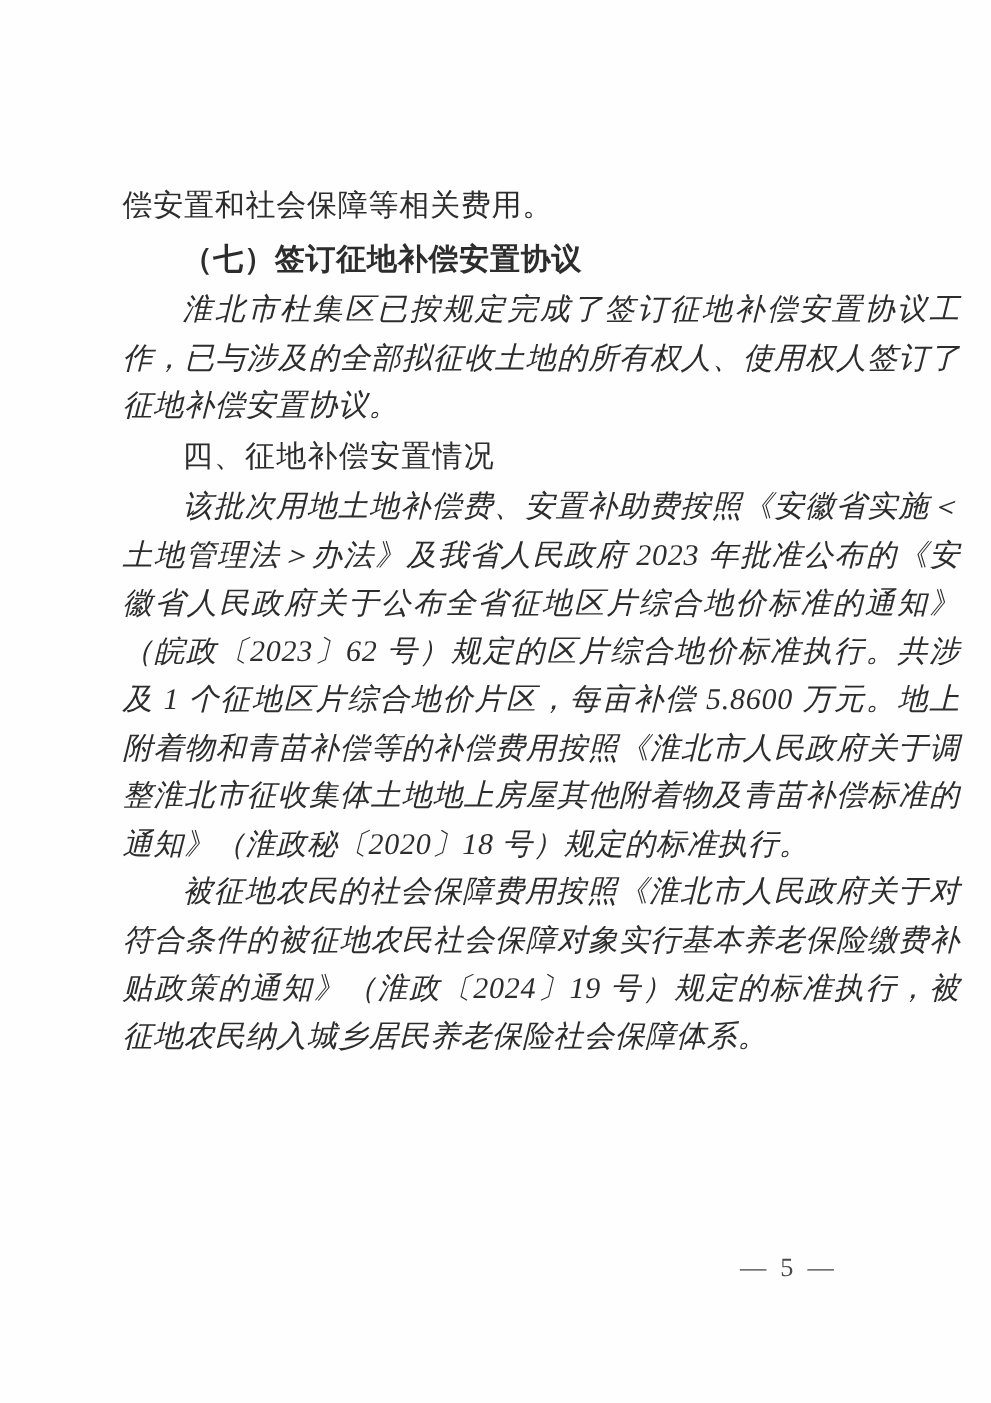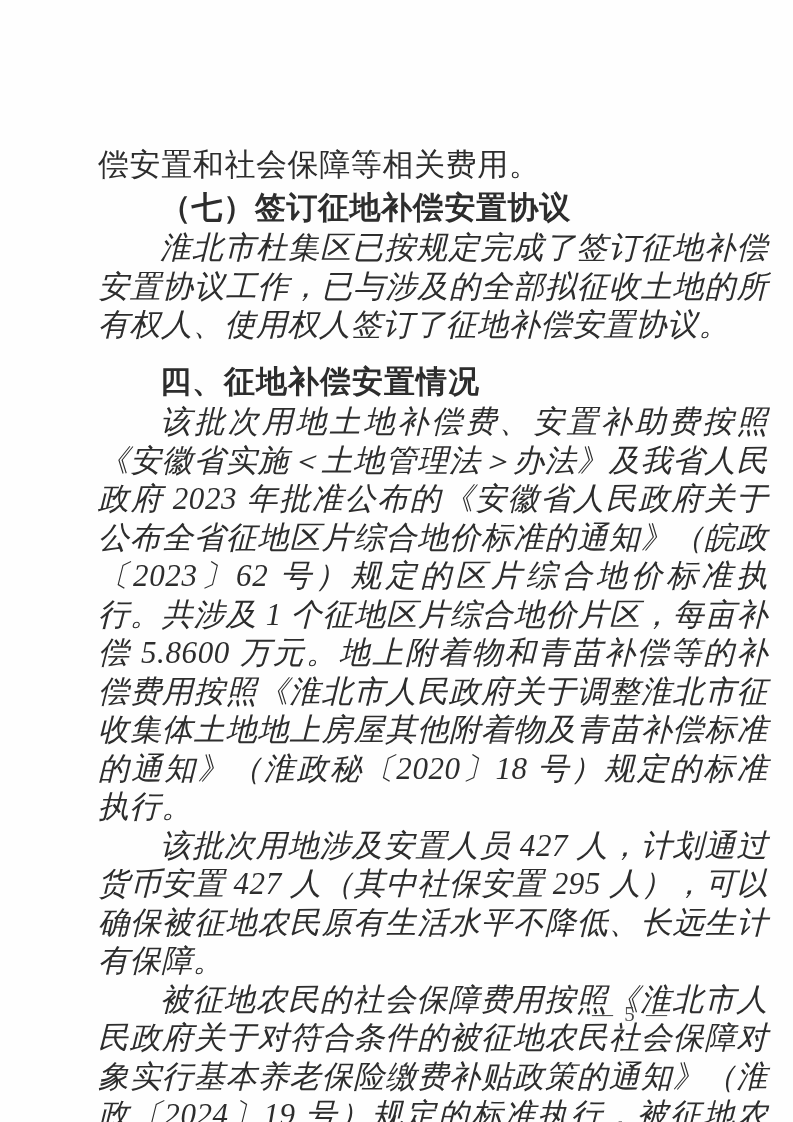--- a/index.html
+++ b/index.html
@@ -21,21 +21,21 @@
     background: #fefefe;
   }
   .content {
     position: absolute;
     left: 98px;
     top: 146px;
     width: 670px;
   }
   .content p {
     margin: 0;
-    font-size: 31px;
+    font-size: 24px;
     line-height: 38.5px;
     letter-spacing: 0.6px;
     text-align: justify;
     text-justify: inter-character;
     word-break: break-all;
   }
   .content p.continuation {
     text-indent: 0;
   }
   .content p.body {
@@ -43,24 +43,24 @@
     font-style: italic;
   }
   .content p.heading-sub {
     text-indent: 2em;
     font-weight: bold;
     margin-top: 4px;
     margin-bottom: 2px;
   }
   .content p.heading-main {
     text-indent: 2em;
-    font-weight: bold;
+    font-weight: normal;
     font-family: "Liberation Sans", "DejaVu Sans", sans-serif;
     letter-spacing: 1px;
-    margin-top: 18px;
+    margin-top: 2px;
     margin-bottom: 2px;
   }
   .page-number {
     position: absolute;
     left: 592px;
     top: 1002px;
     font-size: 21px;
     letter-spacing: 3px;
     color: #4a4a4a;
     white-space: nowrap;
@@ -69,17 +69,16 @@
 </head>
 <body>
 
 <div class="page">
   <main class="content" id="paragraph-container">
       <p class="continuation">偿安置和社会保障等相关费用。</p>
       <p class="heading-sub">（七）签订征地补偿安置协议</p>
       <p class="body">淮北市杜集区已按规定完成了签订征地补偿安置协议工作，已与涉及的全部拟征收土地的所有权人、使用权人签订了征地补偿安置协议。</p>
       <p class="heading-main">四、征地补偿安置情况</p>
       <p class="body">该批次用地土地补偿费、安置补助费按照《安徽省实施＜土地管理法＞办法》及我省人民政府 2023 年批准公布的《安徽省人民政府关于公布全省征地区片综合地价标准的通知》（皖政〔2023〕62 号）规定的区片综合地价标准执行。共涉及 1 个征地区片综合地价片区，每亩补偿 5.8600 万元。地上附着物和青苗补偿等的补偿费用按照《淮北市人民政府关于调整淮北市征收集体土地地上房屋其他附着物及青苗补偿标准的通知》（淮政秘〔2020〕18 号）规定的标准执行。</p>
-      <p class="body">该批次用地涉及安置人员 427 人，计划通过货币安置 427 人（其中社保安置 295 人），可以确保被征地农民原有生活水平不降低、长远生计有保障。</p>
       <p class="body">被征地农民的社会保障费用按照《淮北市人民政府关于对符合条件的被征地农民社会保障对象实行基本养老保险缴费补贴政策的通知》（淮政〔2024〕19 号）规定的标准执行，被征地农民纳入城乡居民养老保险社会保障体系。</p>
     </main>
   <div class="page-number">— 5 —</div>
 </div>
 
 </body></html>

